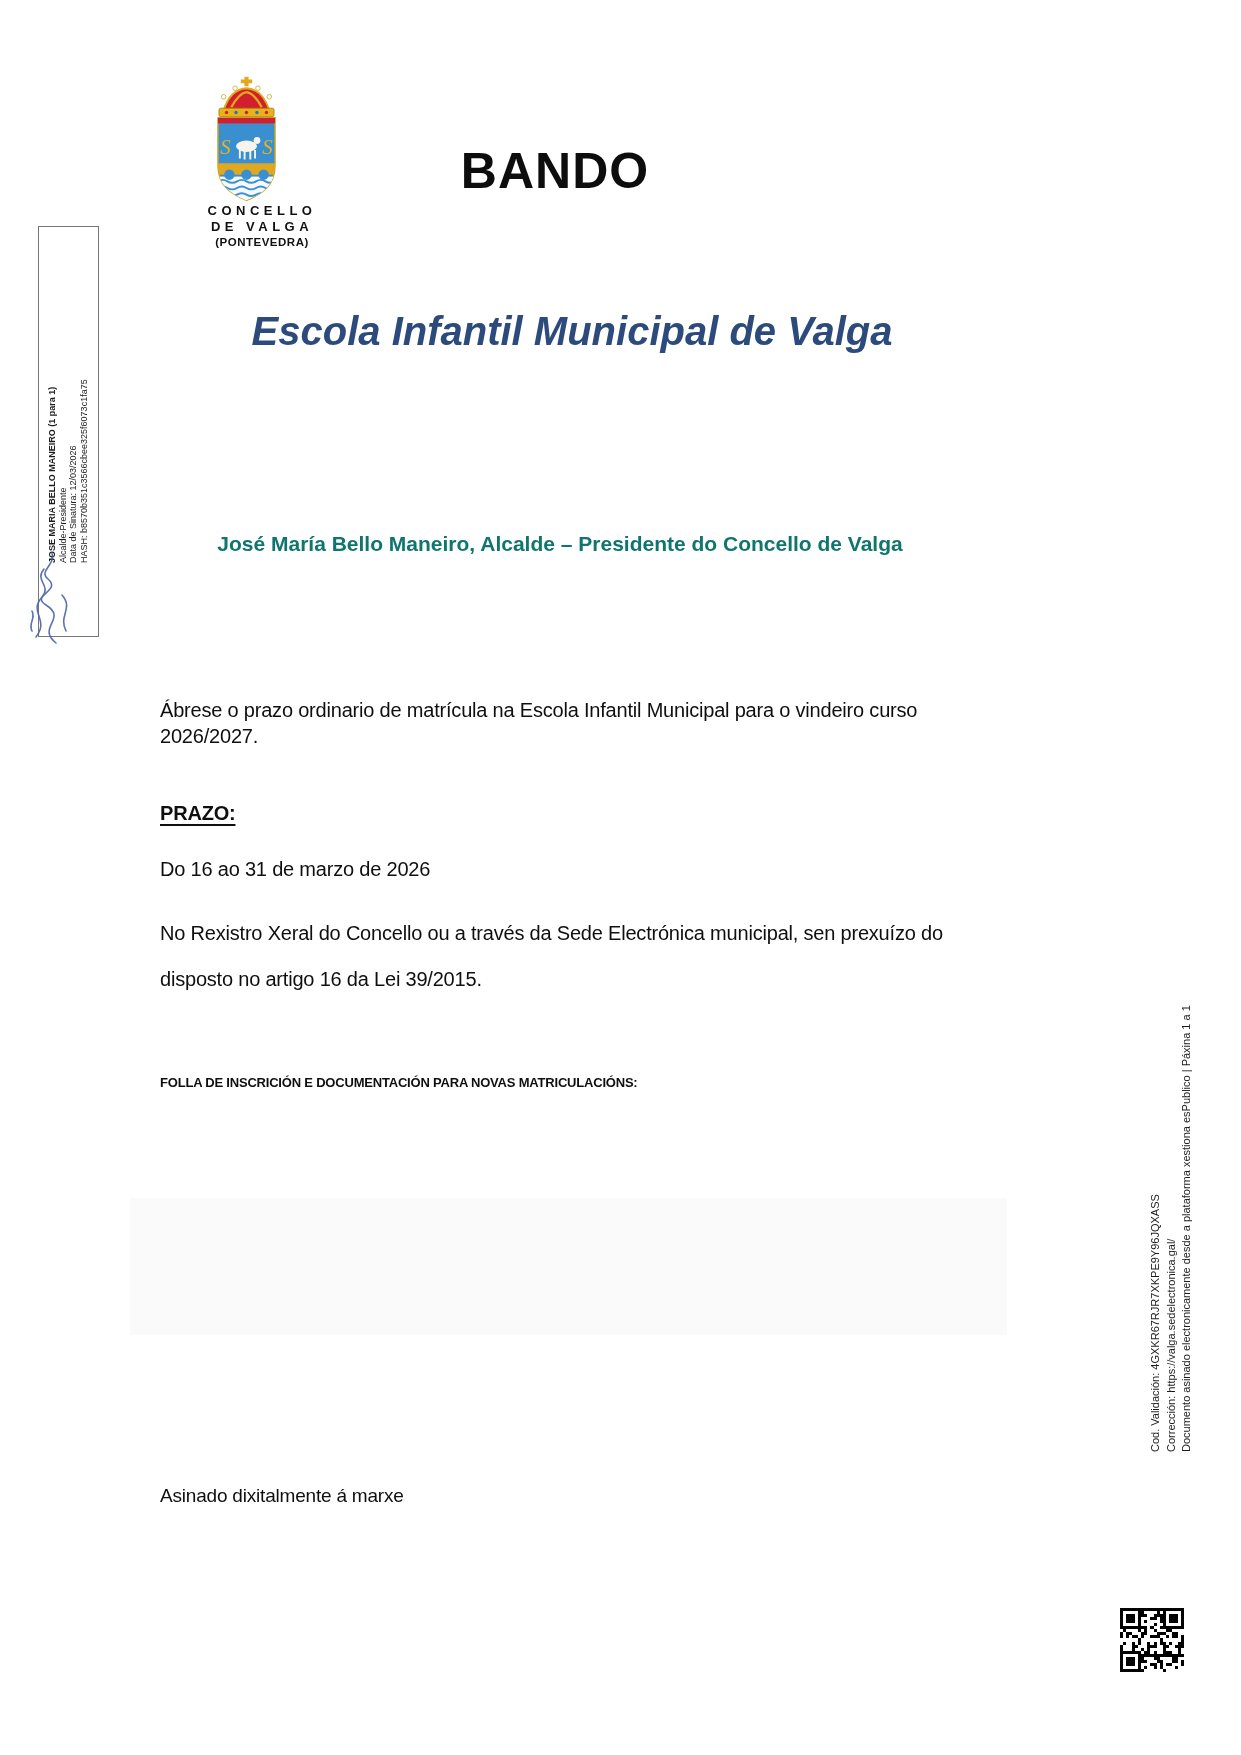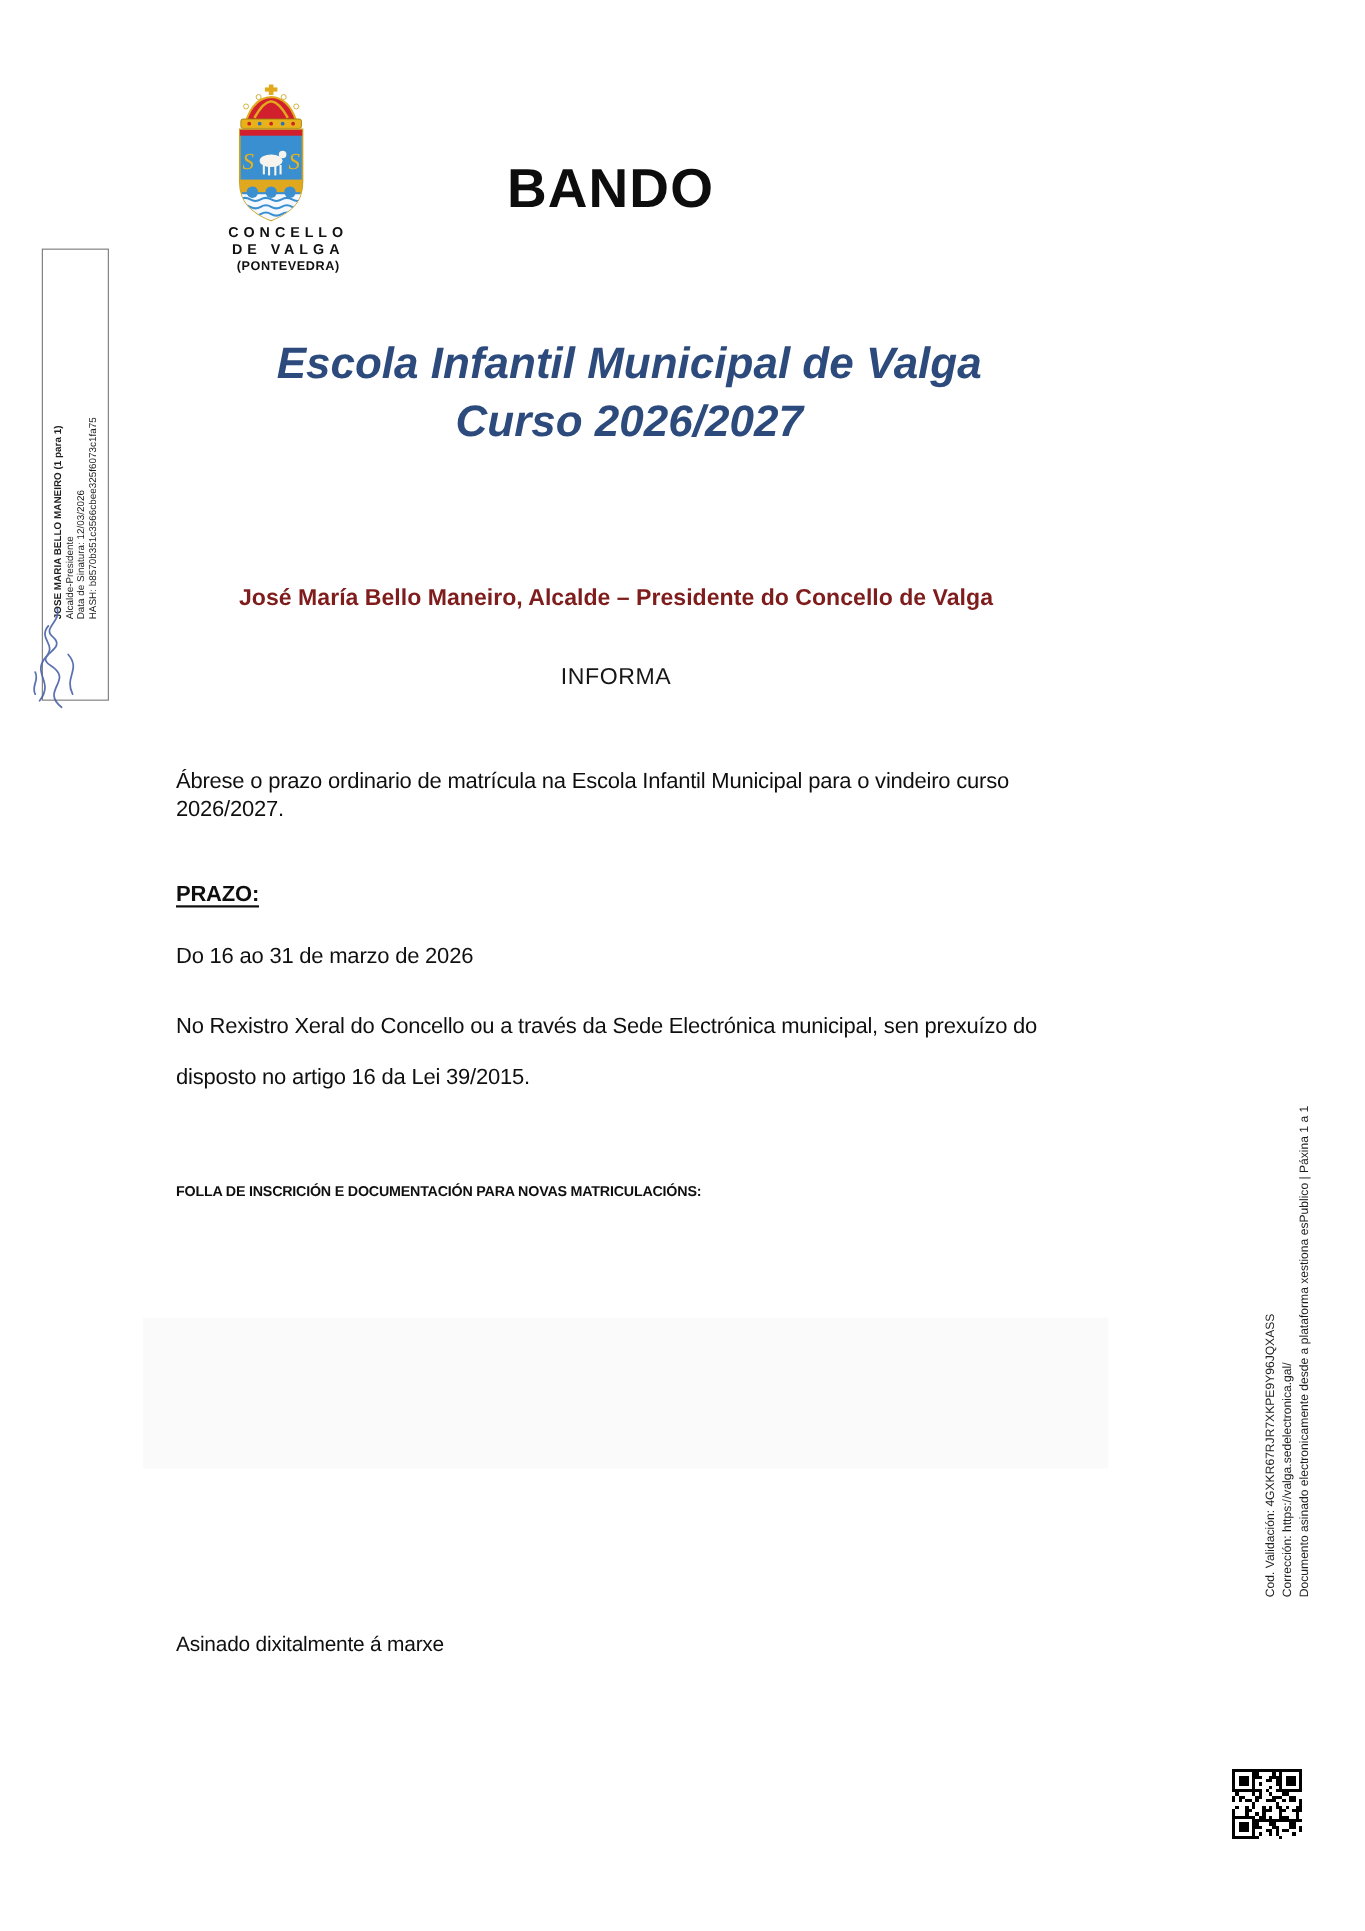--- a/index.html
+++ b/index.html
@@ -12,21 +12,21 @@
   .org{position:absolute;left:176px;top:203px;width:172px;text-align:center;}
   .org .l1,.org .l2{font-size:13px;font-weight:600;letter-spacing:4.5px;line-height:16px;}
   .org .l3{font-size:11.5px;font-weight:bold;letter-spacing:.5px;line-height:14px;}
   
   .bando{position:absolute;left:355px;top:142px;width:400px;margin:0;text-align:center;
     font-size:50px;font-weight:800;letter-spacing:1px;color:#0d0d0d;}
   
   .blue-heading{position:absolute;left:82px;top:305px;width:980px;text-align:center;
     font-size:40px;line-height:52px;font-weight:bold;font-style:italic;color:#2c4b7c;}
   .presenter{position:absolute;left:70px;top:532px;width:980px;text-align:center;
-    font-size:21px;font-weight:bold;color:#7f1d1d;}
+    font-size:21px;font-weight:bold;color:#0f766e;}
   .informa{position:absolute;left:70px;top:604px;width:980px;text-align:center;
     font-size:21px;letter-spacing:.5px;color:#161616;}
   
   .bp{position:absolute;left:160px;width:804px;margin:0;font-size:20px;
     letter-spacing:-.2px;color:#0f0f0f;line-height:26px;}
   .p-intro{top:697px;}
   .p-prazo-h{top:800px;font-size:20px;font-weight:bold;text-decoration:underline;text-underline-offset:4px;}
   .p-prazo-date{top:856px;}
   .p-prazo-detail{top:910px;line-height:46px;}
   .p-folla-h{top:1070px;font-size:13px;font-weight:bold;text-underline-offset:4px;}
@@ -98,25 +98,23 @@
   <div class="org">
     <div class="l1">CONCELLO</div>
     <div class="l2">DE VALGA</div>
     <div class="l3">(PONTEVEDRA)</div>
   </div>
 
   <h1 class="bando">BANDO</h1>
 
   <div class="blue-heading">
     <div>Escola Infantil Municipal de Valga</div>
-    <div>Curso 2026/2027</div>
   </div>
 
   <div class="presenter">José María Bello Maneiro, Alcalde – Presidente do Concello de Valga</div>
-  <div class="informa">INFORMA</div>
 
   <p class="bp p-intro">Ábrese o prazo ordinario de matrícula na Escola Infantil Municipal para o vindeiro curso 2026/2027.</p>
   <p class="bp p-prazo-h">PRAZO:</p>
   <p class="bp p-prazo-date">Do 16 ao 31 de marzo de 2026</p>
   <p class="bp p-prazo-detail">No Rexistro Xeral do Concello ou a través da Sede Electrónica municipal, sen prexuízo do disposto no artigo 16 da Lei 39/2015.</p>
   <p class="bp p-folla-h">FOLLA DE INSCRICIÓN E DOCUMENTACIÓN PARA NOVAS MATRICULACIÓNS:</p>
 
   <div class="grey-box"></div>
 
   <p class="bp p-signed">Asinado dixitalmente á marxe</p>

